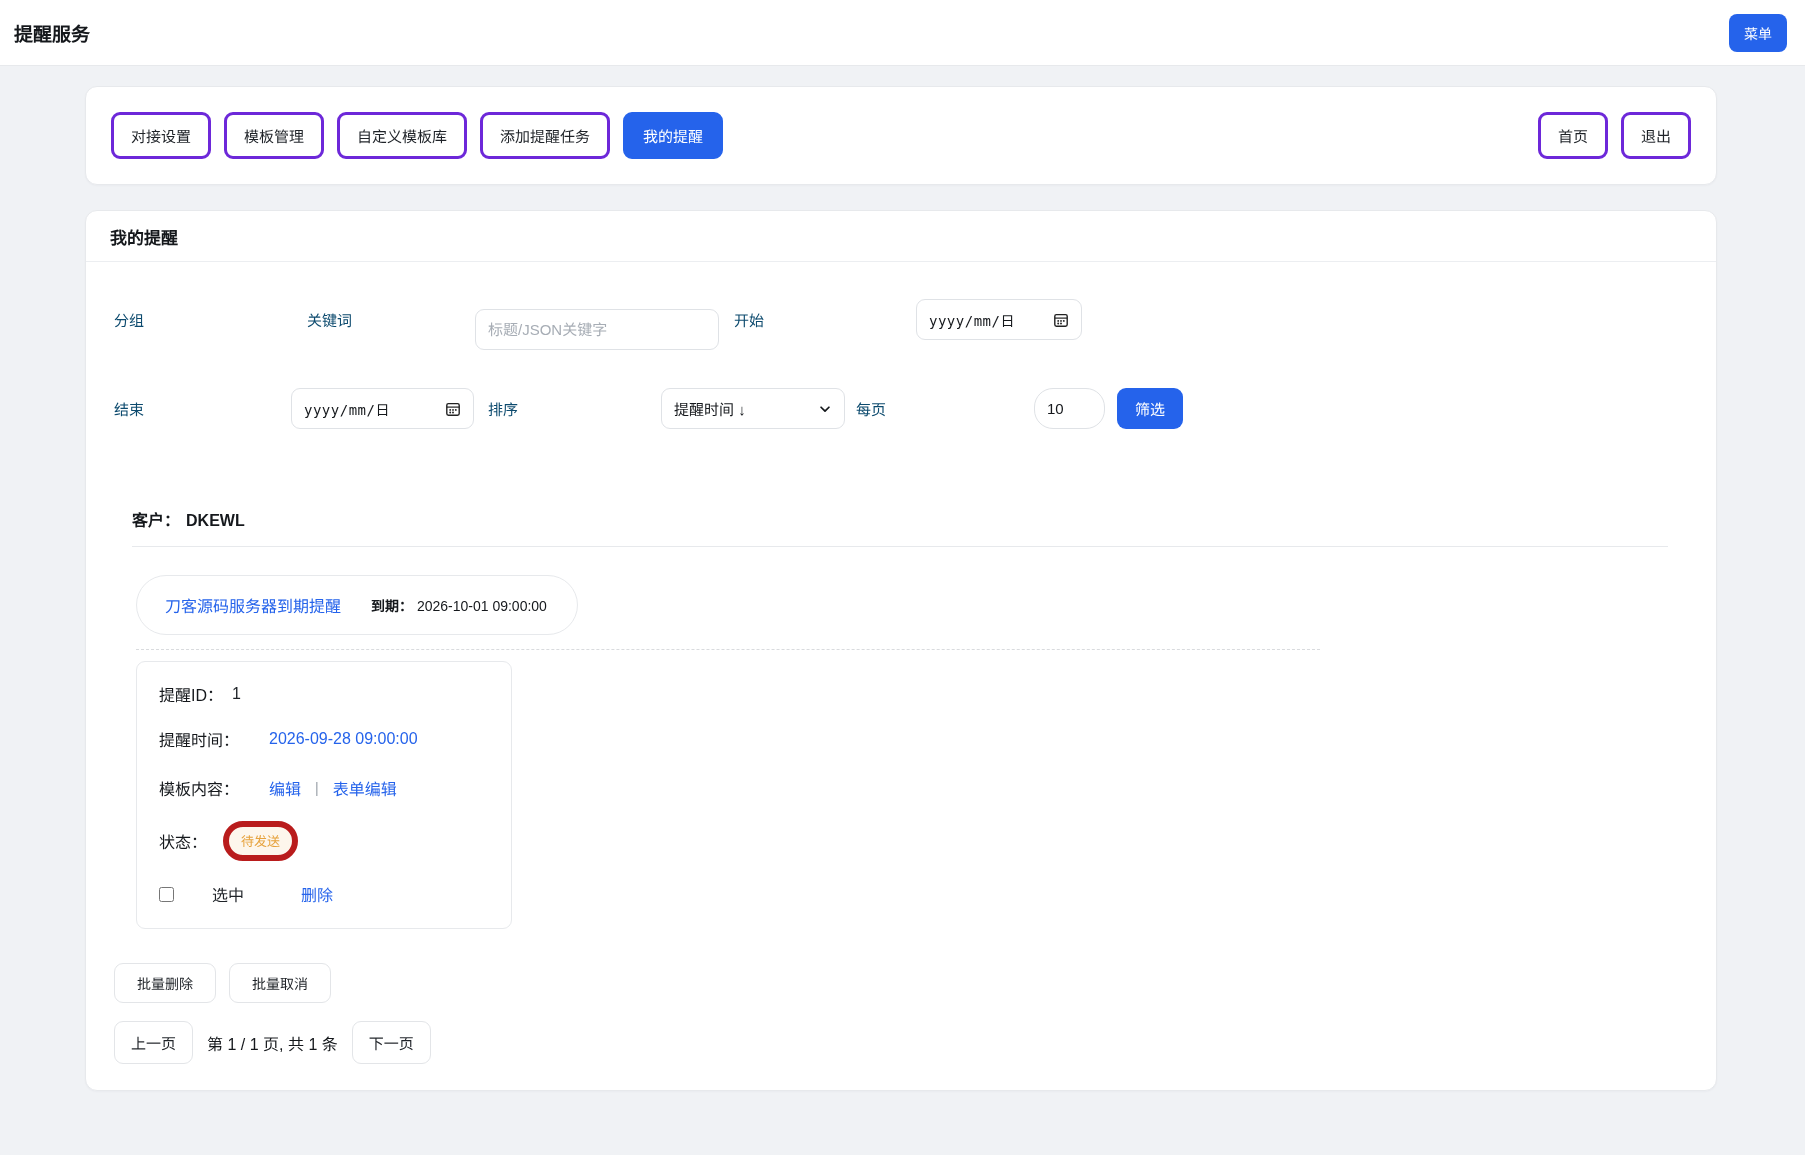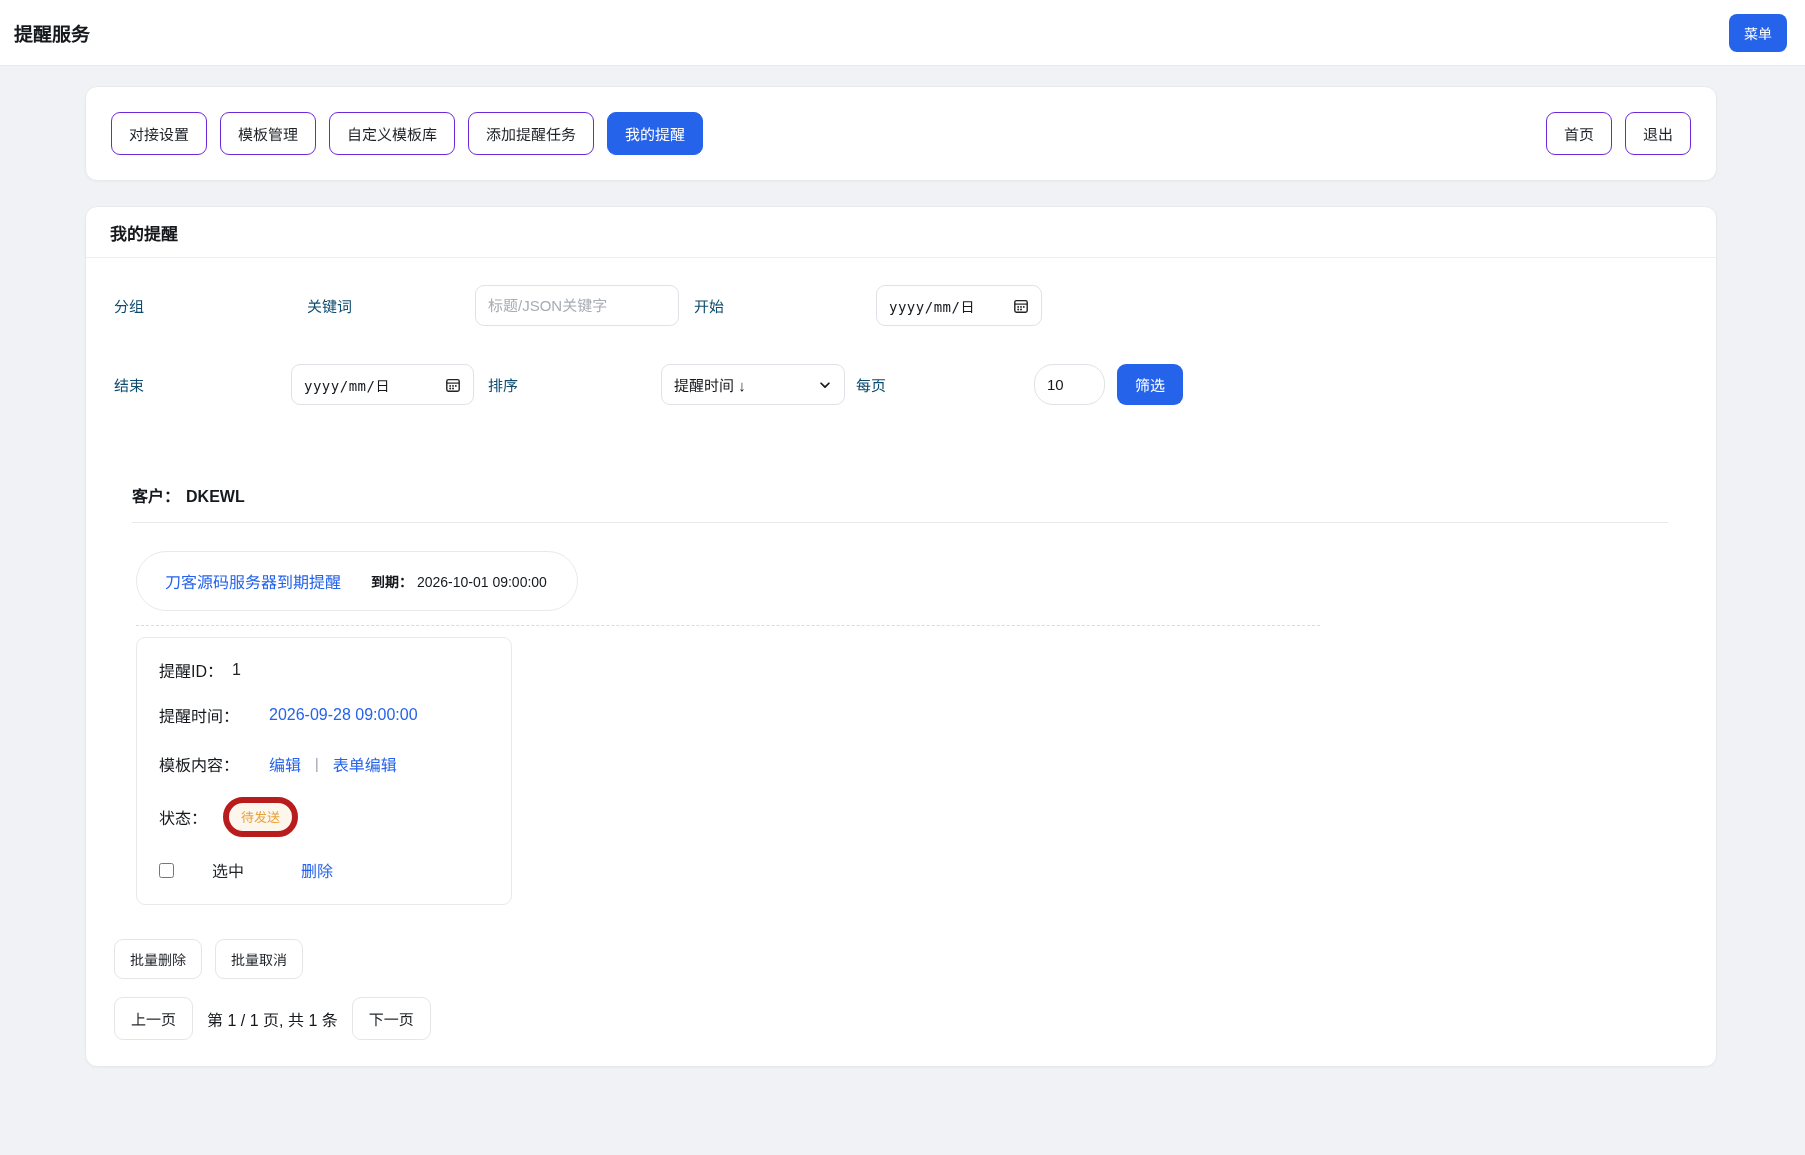--- a/index.html
+++ b/index.html
@@ -45,21 +45,21 @@
   
   .tabbar {
     padding: 25px;
     display: flex;
     align-items: center;
     justify-content: space-between;
   }
   .tab-group { display: flex; gap: 13px; }
   .tab-btn {
     background: #ffffff;
-    border: 1px solid #6d28d9;
+    border: 3px solid #6d28d9;
     border-radius: 9px;
     padding: 10px 17px;
     font-size: 15px;
     font-family: inherit;
     color: #1f2328;
     cursor: pointer;
     white-space: nowrap;
   }
   .tab-btn.active {
     background: #2563eb;
@@ -99,21 +99,21 @@
   .date-text {
     font-family: "DejaVu Sans Mono", monospace;
     font-size: 14px;
     color: #15181c;
     letter-spacing: 0.5px;
   }
   .icon { display: inline-flex; flex: none; }
 
   
   .w-label-1 { width: 173px; } .w-sel-group { width: 253px; }
-  .w-label-2 { width: 168px; margin-left: 20px; } .w-inp-kw { width: 204px; }
+  .w-label-2 { width: 168px; margin-left: 20px; } .w-inp-kw { width: 244px; margin-top: 20px; }
   .w-label-3 { width: 182px; margin-left: 15px; } .w-date-start { width: 166px; justify-content: space-between; }
   .w-label-4 { width: 177px; } .w-date-end { width: 183px; justify-content: space-between; }
   .w-label-5 { width: 173px; margin-left: 14px; } .w-sel-sort { width: 184px; }
   .w-label-6 { width: 178px; margin-left: 11px; } .w-inp-pp { width: 71px; border-radius: 19px; }
   .filter-btn { margin-left: 12px; padding: 10px 18px; font-size: 15px; border-radius: 9px; }
 
   
   .customer-section { margin: 78px 0 0 18px; }
   .customer-heading { font-size: 16px; color: #15181c; }
   .customer-heading .c-label { font-weight: 700; }
@@ -167,21 +167,21 @@
   .check-row input[type="checkbox"] { width: 15px; height: 15px; cursor: pointer; }
   .check-label { margin-left: 10px; }
   .delete-link { margin-left: 29px; }
 
   
   .batch-row { margin-top: 34px; display: flex; gap: 13px; }
   .btn-secondary {
     background: #ffffff;
     border: 1px solid #e3e5e8;
     border-radius: 9px;
-    padding: 9px 15px;
+    padding: 9px 22px;
     font-size: 14px;
     font-family: inherit;
     color: #1f2328;
     cursor: pointer;
   }
   .pagination-row { margin-top: 18px; display: flex; align-items: center; }
   .page-btn { padding: 10px 16px; font-size: 15px; }
   .page-info { font-size: 16px; color: #15181c; margin: 0 14px; }
 </style>
 </head>

